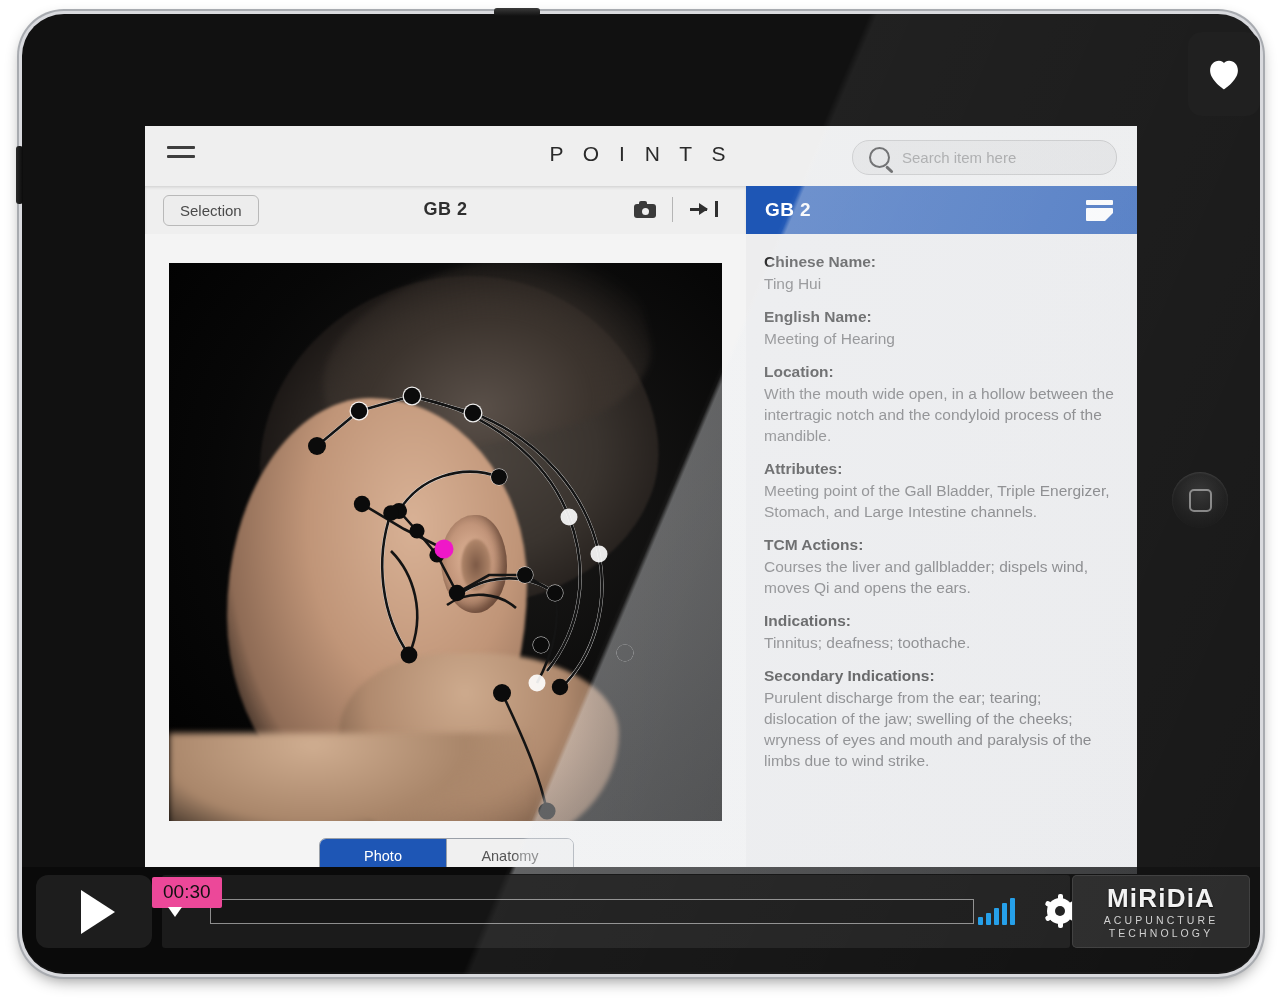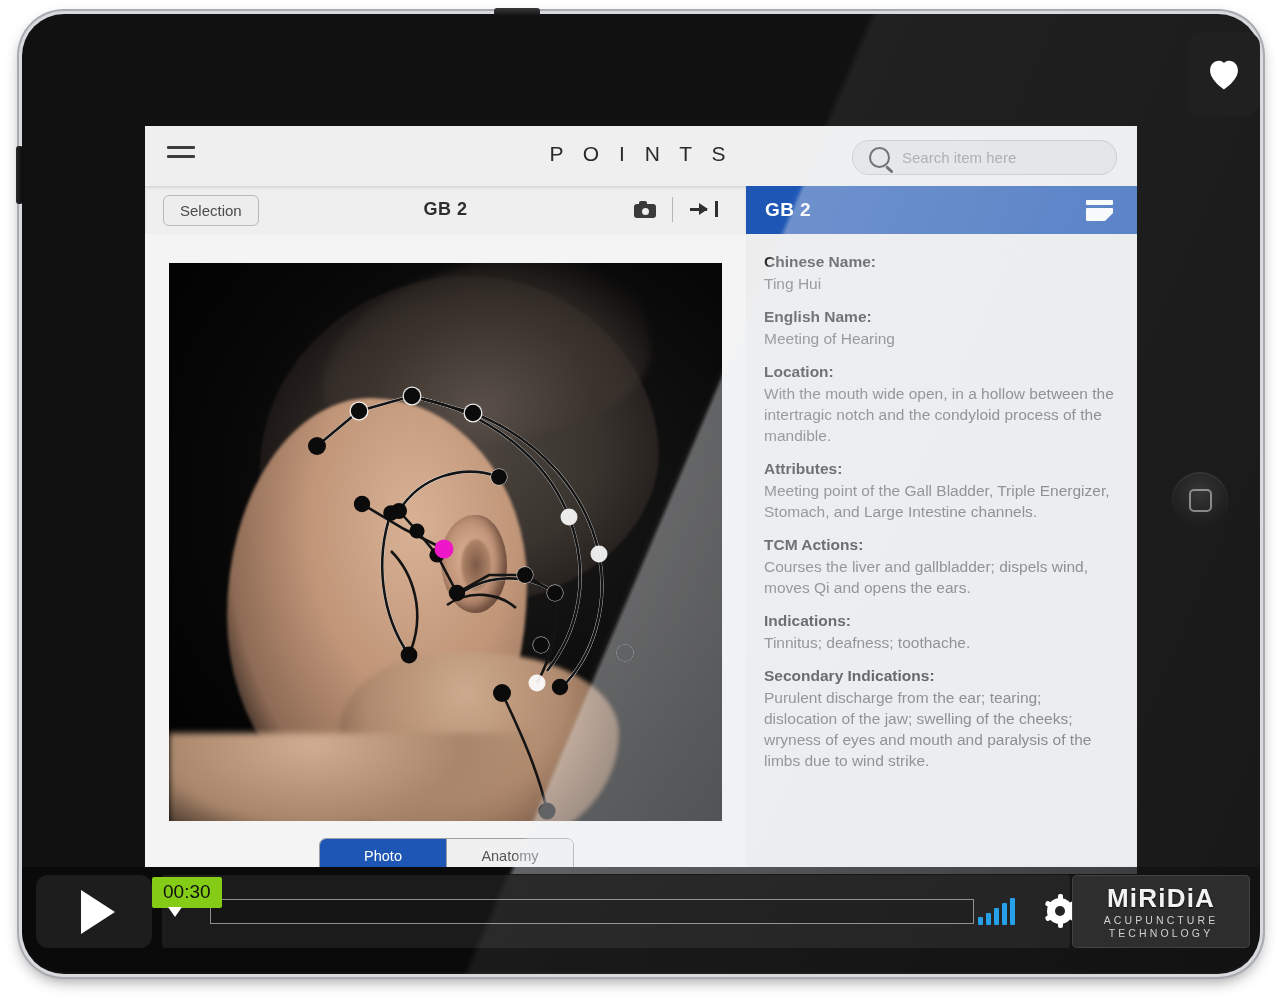--- a/index.html
+++ b/index.html
@@ -227,21 +227,21 @@
   #logo{
     position:absolute;right:10px;top:8px;width:178px;height:73px;border-radius:5px;
     background:#262626;display:flex;flex-direction:column;align-items:center;justify-content:center;
     box-shadow:inset 0 0 0 1px #3a3a3a;
   }
   #logo .l1{font-size:26px;font-weight:700;color:#f2f2f2;letter-spacing:1.2px;line-height:1;text-shadow:0 1px 2px #000;}
   #logo .l2{font-size:10.5px;color:#cfcfcf;letter-spacing:3.1px;margin-top:4px;line-height:1;}
   #logo .l3{font-size:10.5px;color:#cfcfcf;letter-spacing:3.1px;margin-top:3px;line-height:1;}
 
   #timebubble{
-    position:absolute;left:152px;top:877px;background:#84cc16;color:#111;
+    position:absolute;left:152px;top:877px;background:#ec4899;color:#111;
     font-size:19px;padding:4px 11px 5px;border-radius:2px;z-index:70;
   }
   #timebubble::after{
     content:"";position:absolute;left:16px;bottom:-9px;
     border-left:7px solid transparent;border-right:7px solid transparent;border-top:10px solid #fff;
   }
 
   #fav{
     position:absolute;right:19px;top:32px;width:72px;height:84px;border-radius:14px;
     background:#202020;display:flex;align-items:center;justify-content:center;z-index:80;cursor:pointer;

